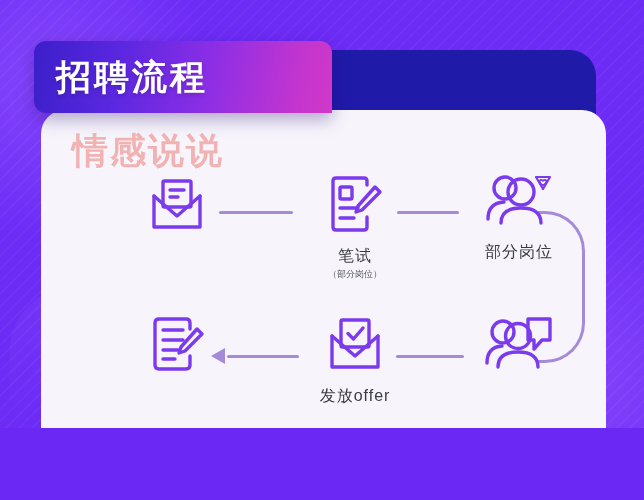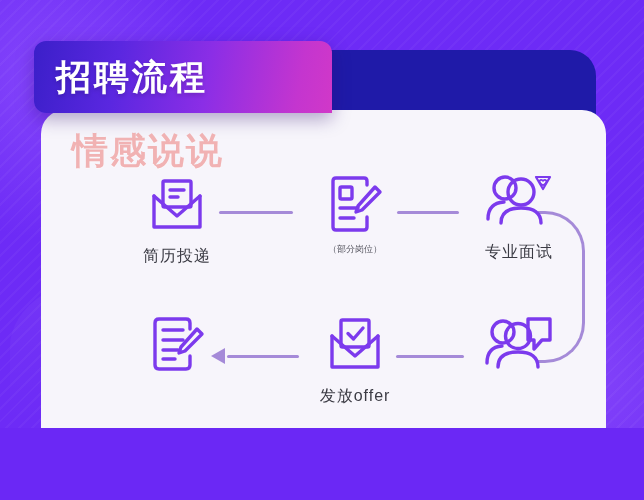--- a/index.html
+++ b/index.html
@@ -231,49 +231,49 @@
     <div class="node n-resume">
       <div class="glyph">
         <svg width="64" height="64" viewBox="0 0 64 64" fill="none" stroke="#7c3aed" stroke-width="3.4" stroke-linecap="round" stroke-linejoin="round">
           <rect x="18" y="8" width="28" height="26" rx="1.5"></rect>
           <line x1="25" y1="17" x2="39" y2="17"></line>
           <line x1="25" y1="24" x2="33" y2="24"></line>
           <path d="M9 23 L9 54 L55 54 L55 23"></path>
           <path d="M9 23 L32 43 L55 23"></path>
         </svg>
       </div>
-      <div class="label">简历投递</div>
       <div class="sublabel"></div>
     </div>
 
     <div class="node n-written">
       <div class="glyph">
         <svg width="64" height="64" viewBox="0 0 64 64" fill="none" stroke="#7c3aed" stroke-width="3.4" stroke-linecap="round" stroke-linejoin="round">
           <path d="M44 12 L44 8 Q44 5 41 5 L13 5 Q10 5 10 8 L10 54 Q10 57 13 57 L41 57 Q44 57 44 54 L44 44"></path>
           <rect x="17" y="14" width="12" height="12" rx="1.5"></rect>
           <line x1="17" y1="35" x2="35" y2="35"></line>
           <line x1="17" y1="45" x2="31" y2="45"></line>
           <path d="M52 14 L57 19 L39 37 L33 39 L35 33 Z"></path>
         </svg>
       </div>
+      <div class="label">笔试</div>
       <div class="sublabel">（部分岗位）</div>
     </div>
 
     <div class="node n-prof">
       <div class="glyph">
         <svg width="70" height="64" viewBox="0 0 70 64" fill="none" stroke="#7c3aed" stroke-width="3.4" stroke-linecap="round" stroke-linejoin="round">
           <circle cx="21" cy="19" r="11"></circle>
           <path d="M4 50 Q4 34 20 33"></path>
           <circle cx="37" cy="23" r="13"></circle>
           <path d="M17 54 Q17 39 37 39 Q57 39 57 54"></path>
           <path d="M52 8 L66 8 L59 20 Z" stroke-width="2.2"></path>
           <path d="M55.5 11.8 Q57 9.9 59 11.8 Q61 9.9 62.5 11.8 Q62.5 14.2 59 16.4 Q55.5 14.2 55.5 11.8 Z" stroke-width="1.6"></path>
         </svg>
       </div>
-      <div class="label">专业面试</div>
+      <div class="label">部分岗位</div>
       <div class="sublabel"></div>
     </div>
 
     <div class="node n-final">
       <div class="glyph">
         <svg width="70" height="64" viewBox="0 0 70 64" fill="none" stroke="#7c3aed" stroke-width="3.4" stroke-linecap="round" stroke-linejoin="round">
           <circle cx="19" cy="19" r="11"></circle>
           <path d="M3 50 Q3 34 18 33"></path>
           <circle cx="34" cy="23" r="12.5"></circle>
           <path d="M14 54 Q14 39 34 39 Q54 39 54 54"></path>

